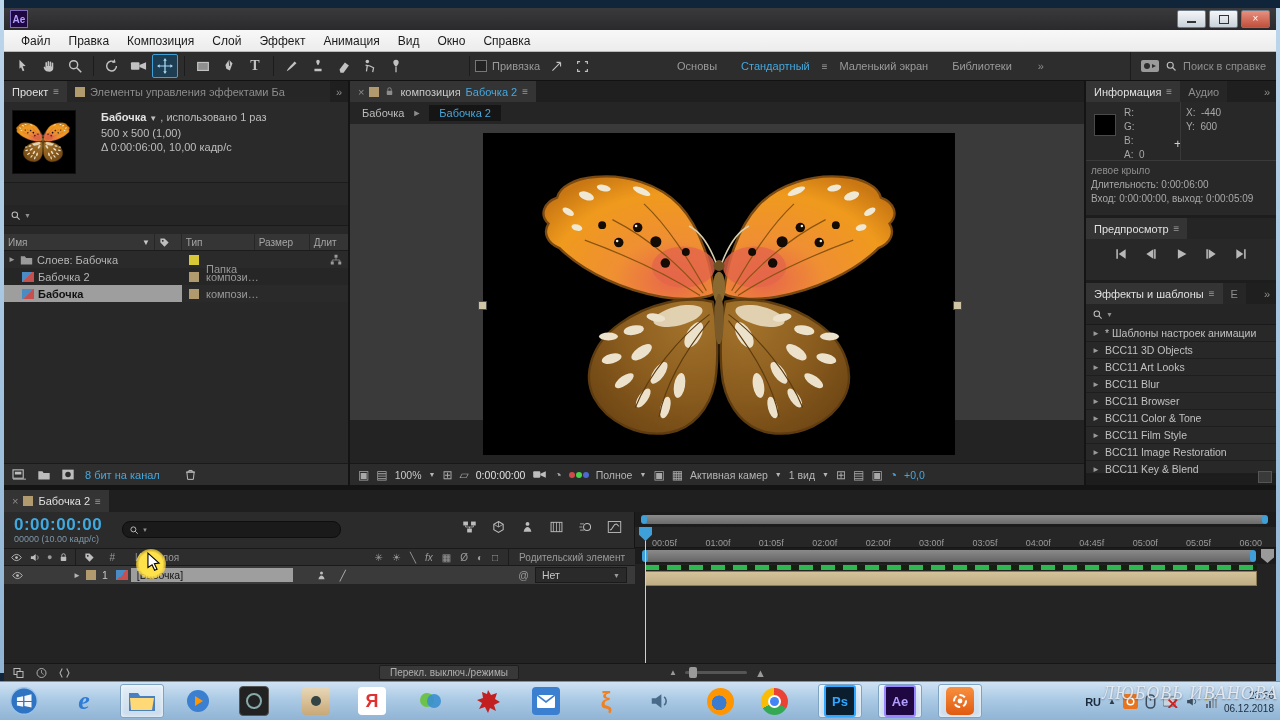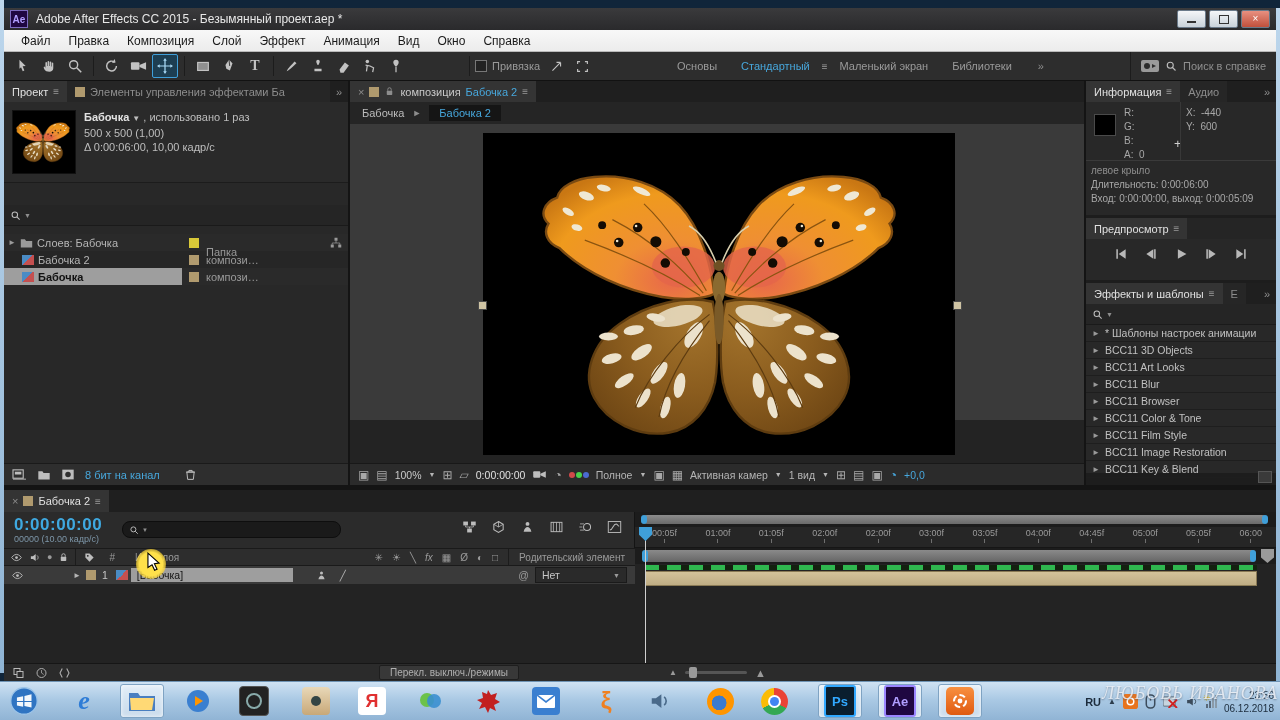--- a/index.html
+++ b/index.html
@@ -42,21 +42,21 @@
   .ptab{display:flex;align-items:center;gap:5px;padding:0 8px;background:#343434;color:#d0d0d0;}
   .ptab.inactive{background:#262626;color:#8d8d8d;}
   .hamb{color:#9a9a9a;font-size:10px;}
   .ovf{margin-left:auto;color:#8d8d8d;padding:0 6px;display:flex;align-items:center;}
   .swatch{width:10px;height:10px;display:inline-block;}
   .searchrow{height:20px;display:flex;align-items:center;gap:3px;padding:0 6px;color:#8d8d8d;background:#252525;border-bottom:1px solid #1a1a1a;}
 
   
   .proj-preview{display:flex;gap:8px;padding:8px;background:#2a2a2a;border-bottom:1px solid #1c1c1c;}
   .thumb{width:62px;height:62px;background:#000;border:1px solid #111;}
-  .pv-line{line-height:14px;color:#bdbdbd;}
+  .pv-line{line-height:14px;color:#bdbdbd;margin-left:17px;}
   .cols{height:16px;background:#353535;display:flex;align-items:center;font-size:10px;color:#a5a5a5;border-bottom:1px solid #1c1c1c;}
   .cols>div{padding:0 4px;border-right:1px solid #272727;height:100%;display:flex;align-items:center;}
   .prow{height:17px;display:flex;align-items:center;font-size:11px;color:#b5b5b5;}
   .prow:nth-child(odd){background:#2a2a2a;}
   .prow:nth-child(even){background:#262626;}
   .name-cell{display:flex;align-items:center;gap:4px;width:178px;padding-left:4px;box-sizing:border-box;height:100%;}
   .sel .name-cell{background:#9e9e9e;color:#111;}
   .proj-bottom{position:absolute;left:0;bottom:0;width:100%;height:22px;background:#2e2e2e;
                display:flex;align-items:center;gap:10px;padding:0 8px;box-sizing:border-box;border-top:1px solid #1a1a1a;}
 
@@ -207,21 +207,20 @@
         <path d="M246 146 C236 120 224 106 212 100 M254 146 C264 120 276 106 288 100" stroke="#d8cfae" stroke-width="2" fill="none"></path>
       </symbol>
     </defs>
   </svg>
 
   <div class="abs win-border" style="left:0;top:8;width:4px;height:673px;"></div>
   <div class="abs win-border" style="left:1276px;top:8px;width:4px;height:673px;"></div>
 
   <div class="abs titlebar">
     <span class="ae-badge">Ae</span>
-    <span>Adobe After Effects CC 2015 - Безымянный проект.aep *</span>
     <span style="margin-left:auto;display:flex;gap:3px;">
       <span class="win-btn">
           <span style="width:9px;height:2px;background:#333;margin-top:6px;"></span>
         </span>
       <span class="win-btn">
           <span style="width:8px;height:7px;border:1px solid #333;"></span>
         </span>
       <span class="win-btn close">×</span>
     </span>
   </div>
@@ -385,20 +384,34 @@
     <div style="height:22px;background:#282828;"></div>
     <div class="searchrow">
       <span class="ic">
           <svg width="11" height="11" viewBox="0 0 16 16">
             <use href="#i-search"></use>
           </svg>
         </span>
       <span style="font-size:7px;">▼</span>
     </div>
     <div style="height:8px;background:#282828;"></div>
+    <div class="cols">
+      <div style="width:160px;justify-content:space-between;">
+        <span>Имя</span>
+        <span style="font-size:8px;color:#c8c8c8;">▼</span>
+      </div>
+      <div style="width:20px;">
+          <svg width="11" height="11" viewBox="0 0 16 16" class="ic">
+            <use href="#i-tag" fill="#9a9a9a"></use>
+          </svg>
+        </div>
+      <div style="width:72px;">Тип</div>
+      <div style="width:52px;">Размер</div>
+      <div style="width:34px;border-right:none;">Длит</div>
+    </div>
     <div>
       <div class="prow">
         <div class="name-cell">
           <span style="font-size:8px;color:#9a9a9a;">►</span>
           <span class="ic" style="color:#9a9a9a;">
               <svg width="13" height="13" viewBox="0 0 16 16">
                 <use href="#i-folder"></use>
               </svg>
             </span>
           <span>Слоев: Бабочка</span>
@@ -792,21 +805,21 @@
         </span>
       </span>
     </div>
 
     <div style="position:absolute;left:631px;top:22px;width:641px;height:15px;background:#1c1c1c;">
       <div style="position:absolute;left:8px;right:10px;top:3px;height:9px;background:linear-gradient(#8c8c8c,#6a6a6a);border-radius:4px;"></div>
       <div style="position:absolute;left:6px;top:3px;width:6px;height:9px;background:#3f9fd9;border-radius:3px;"></div>
       <div style="position:absolute;right:8px;top:3px;width:6px;height:9px;background:#3f9fd9;border-radius:3px;"></div>
     </div>
     <div class="ruler">
-      <div style="position:absolute;left:17px;right:14px;top:1px;display:flex;justify-content:space-between;">
+      <div style="position:absolute;left:17px;right:14px;top:11px;display:flex;justify-content:space-between;">
         <span class="tick">
             <span>00:05f</span>
             <i></i>
           </span>
         <span class="tick">
             <span>01:00f</span>
             <i></i>
           </span>
         <span class="tick">
             <span>01:05f</span>

